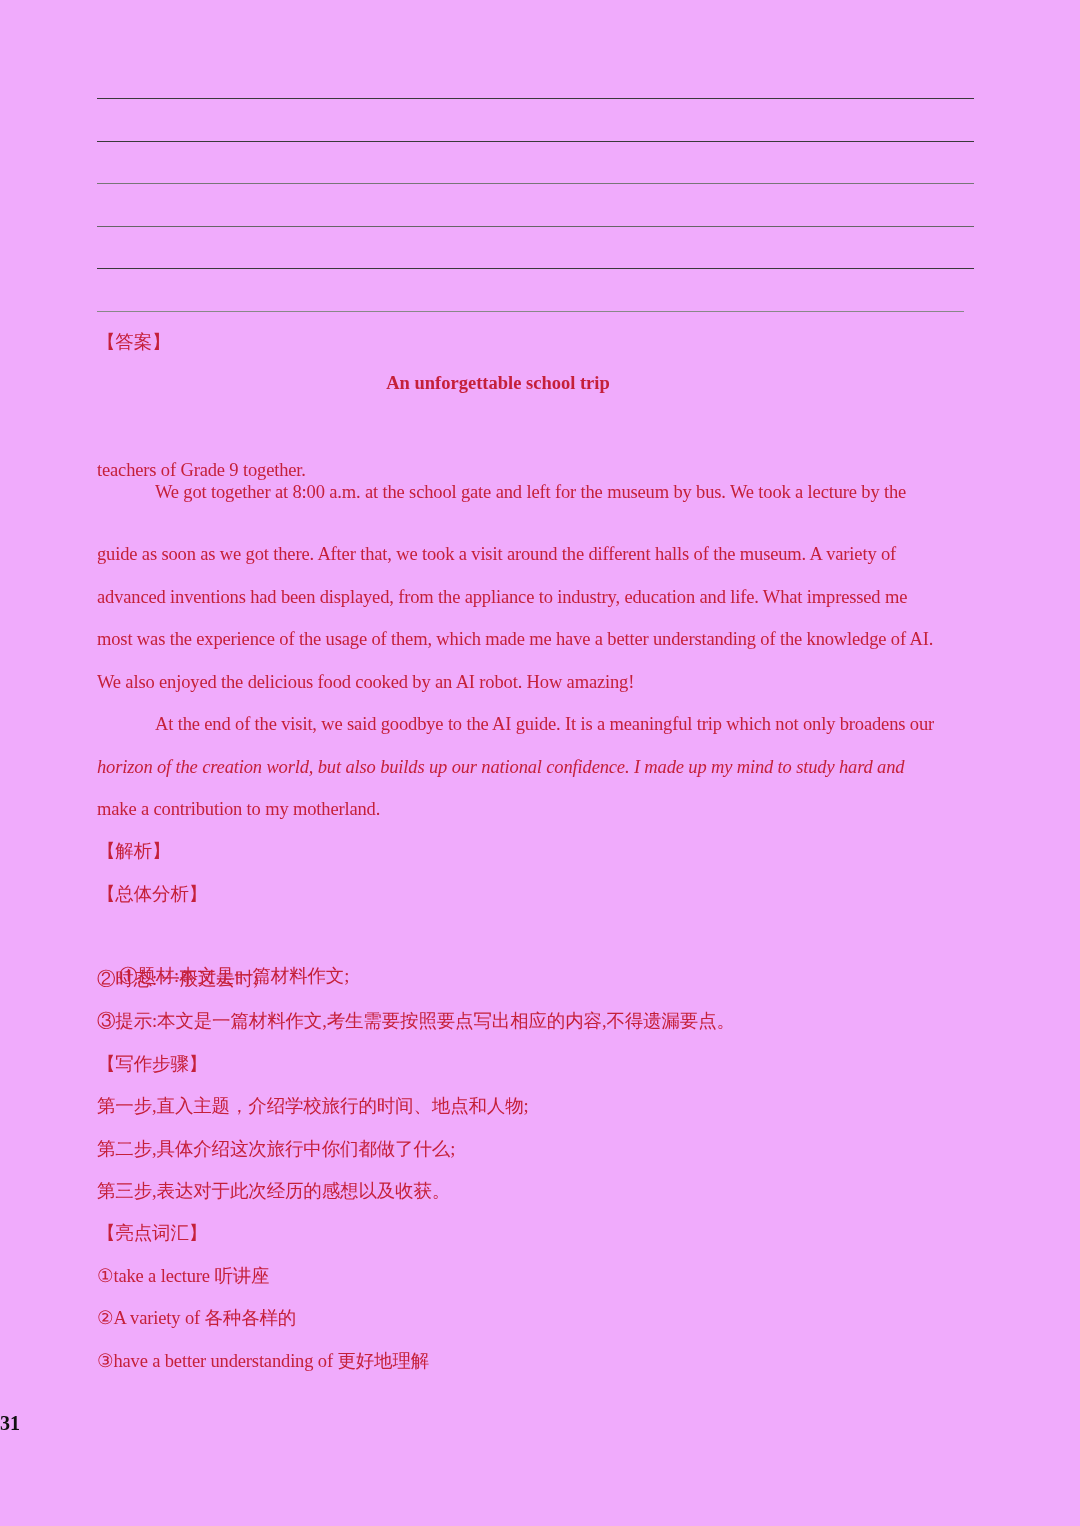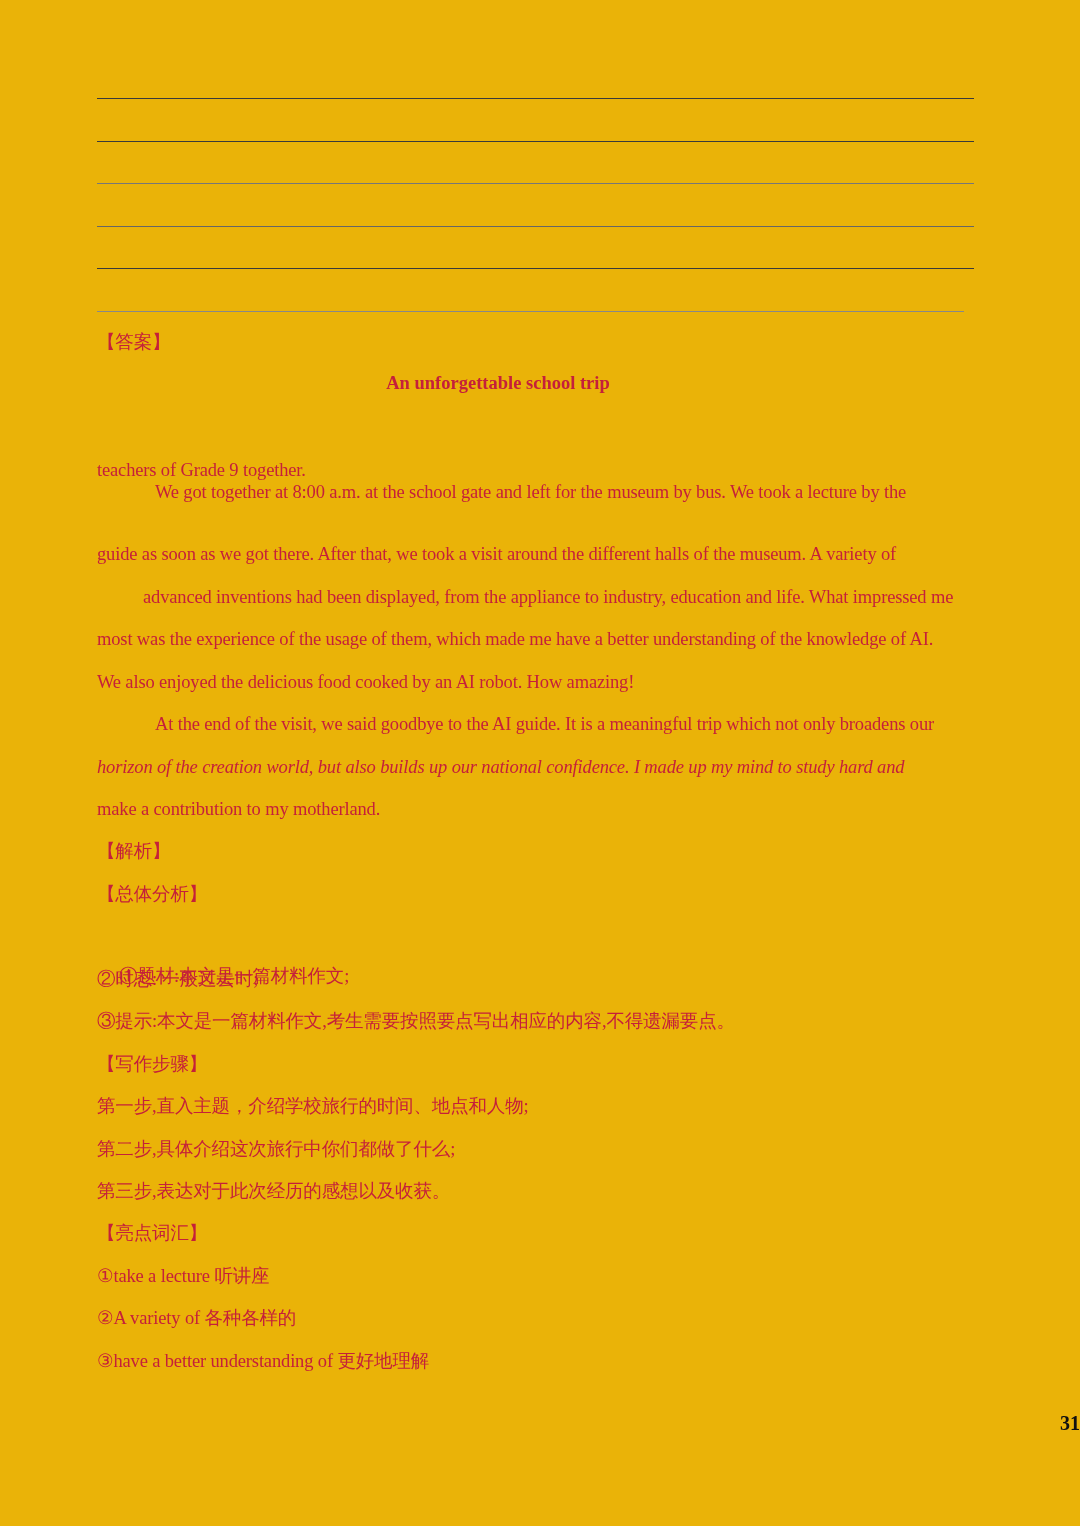--- a/index.html
+++ b/index.html
@@ -1,25 +1,25 @@
 <!DOCTYPE html>
 <html><head>
 <meta charset="utf-8">
 <style>
   html, body { margin: 0; padding: 0; background: #ffffff; }
   body { width: 1080px; height: 1526px; position: relative; overflow: hidden;
          font-family: "Liberation Serif", "DejaVu Serif", serif; }
-  .page { position: absolute; left: 0; top: 0; width: 1080px; height: 1526px; background: #eab308; }
+  .page { position: absolute; left: 0; top: 0; width: 1080px; height: 1526px; background: #f0abfc; }
   .rule { position: absolute; left: 97px; height: 1px; background: #3a3a3a; }
   .red { color: #c5203a; }
   .line { position: absolute; left: 97px; font-size: 18.5px; line-height: 24px; white-space: nowrap; letter-spacing: -0.15px; }
   .indent { left: 155px; }
   .title { position: absolute; left: 0; width: 996px; text-align: center; top: 373px;
            font-size: 18.5px; font-weight: bold; color: #c5203a; }
-  .pagenum { position: absolute; left: 0; width: 1080px; text-align: right; top: 1412px;
+  .pagenum { position: absolute; left: 0; width: 1080px; text-align: left; top: 1412px;
              font-size: 20px; font-weight: bold; color: #111; }
 </style>
 </head>
 <body>
 
 <div class="page">
 
   <div class="rule" style="top:98px; width:877px;"></div>
   <div class="rule" style="top:141px; width:877px;"></div>
   <div class="rule" style="top:183px; width:877px; background:#777;"></div>
@@ -28,21 +28,21 @@
   <div class="rule" style="top:311px; width:867px; background:#888;"></div>
 
   <div class="line red" style="top:330px;">【答案】</div>
 
   <div class="title">An unforgettable school trip</div>
 
   <div class="line red" style="top:458px;">teachers of Grade 9 together.</div>
 
   <div class="line red indent" style="top:480px;text-align:right;">We got together at 8:00 a.m. at the school gate and left for the museum by bus. We took a lecture by the</div>
   <div class="line red" style="top:542px;">guide as soon as we got there. After that, we took a visit around the different halls of the museum. A variety of</div>
-  <div class="line red" style="top:585px;margin-left:46px;">advanced inventions had been displayed, from the appliance to industry, education and life. What impressed me</div>
+  <div class="line red" style="top:585px;">advanced inventions had been displayed, from the appliance to industry, education and life. What impressed me</div>
   <div class="line red" style="top:627px;">most was the experience of the usage of them, which made me have a better understanding of the knowledge of AI.</div>
   <div class="line red" style="top:670px;">We also enjoyed the delicious food cooked by an AI robot. How amazing!</div>
 
   <div class="line red indent" style="top:712px;">At the end of the visit, we said goodbye to the AI guide. It is a meaningful trip which not only broadens our</div>
   <div class="line red" style="top:755px;font-style:italic;">horizon of the creation world, but also builds up our national confidence. I made up my mind to study hard and</div>
   <div class="line red" style="top:797px;">make a contribution to my motherland.</div>
 
   <div class="line red" style="top:839px;">【解析】</div>
   <div class="line red" style="top:882px;">【总体分析】</div>
   <div class="line red" style="top:964px;margin-left:22px;">①题材:本文是一篇材料作文;</div>

